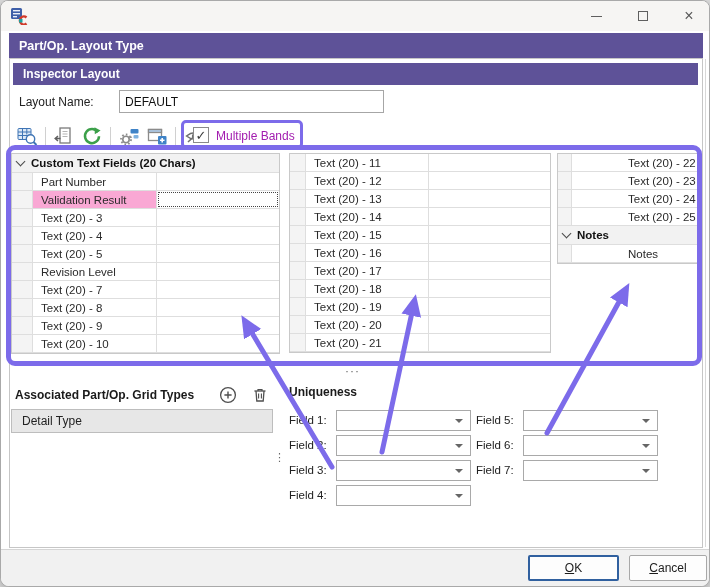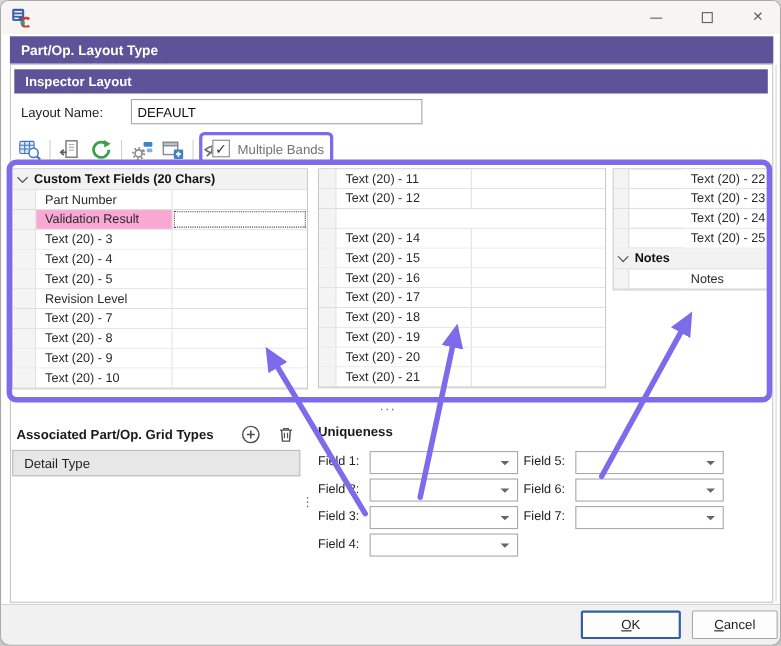--- a/index.html
+++ b/index.html
@@ -35,21 +35,21 @@
   
   .ln-label { position:absolute; left:18px; top:94px; font-size:12px; color:#222; }
   .ln-input { position:absolute; left:118px; top:89px; width:265px; height:23px; border:1px solid #a6a6a6; background:#fff; font-size:12px; color:#111; padding:0 5px; font-family:inherit; }
 
   
   .toolbar { position:absolute; left:12px; top:121px; height:27px; display:flex; align-items:center; }
   .tb-icon { width:22px; height:20px; margin:0 3px; display:flex; align-items:center; justify-content:center; }
   .tb-sep { width:1px; height:18px; background:#d0d0d0; margin:0 4px; }
   .mb-annotation { position:absolute; left:180px; top:119px; width:122px; height:29px; border:3px solid var(--anno,#7c6bea); border-radius:5px; z-index:40; pointer-events:none; }
   .mb-check { position:absolute; left:192px; top:126px; width:16px; height:16px; border:1px solid #8a8a8a; background:#fff; display:flex; align-items:center; justify-content:center; font-size:13px; color:#3c3c3c; line-height:1; }
-  .mb-label { position:absolute; left:215px; top:128px; font-size:12px; color:#737373; }
+  .mb-label { position:absolute; left:215px; top:128px; font-size:12px; color:#a21caf; }
 
   
   .bands-annotation { position:absolute; left:5px; top:144px; width:696px; height:221px; border:5px solid var(--anno,#7c6bea); border-radius:9px; z-index:40; pointer-events:none; }
 
   
   .band { position:absolute; border:1px solid #c9c9c9; background:#fff; }
   .band0 { left:10px; top:152px; width:269px; }
   .band1 { left:288px; top:152px; width:262px; }
   .band2 { left:556px; top:152px; width:141px; }
   .brow { display:flex; height:18px; border-bottom:1px solid #dedede; font-size:11.5px; color:#2a2a2a; align-items:stretch; }
@@ -240,20 +240,21 @@
         <span class="lblcell" style="width: 123px;">Text (20) - 11</span>
         <span class="valcell"></span>
       </div>
       <div class="brow">
         <span class="gut" style="width: 16px;"></span>
         <span class="lblcell" style="width: 123px;">Text (20) - 12</span>
         <span class="valcell"></span>
       </div>
       <div class="brow">
         <span class="gut" style="width: 16px;"></span>
+        <span class="lblcell" style="width: 123px;">Text (20) - 13</span>
         <span class="valcell"></span>
       </div>
       <div class="brow">
         <span class="gut" style="width: 16px;"></span>
         <span class="lblcell" style="width: 123px;">Text (20) - 14</span>
         <span class="valcell"></span>
       </div>
       <div class="brow">
         <span class="gut" style="width: 16px;"></span>
         <span class="lblcell" style="width: 123px;">Text (20) - 15</span>

